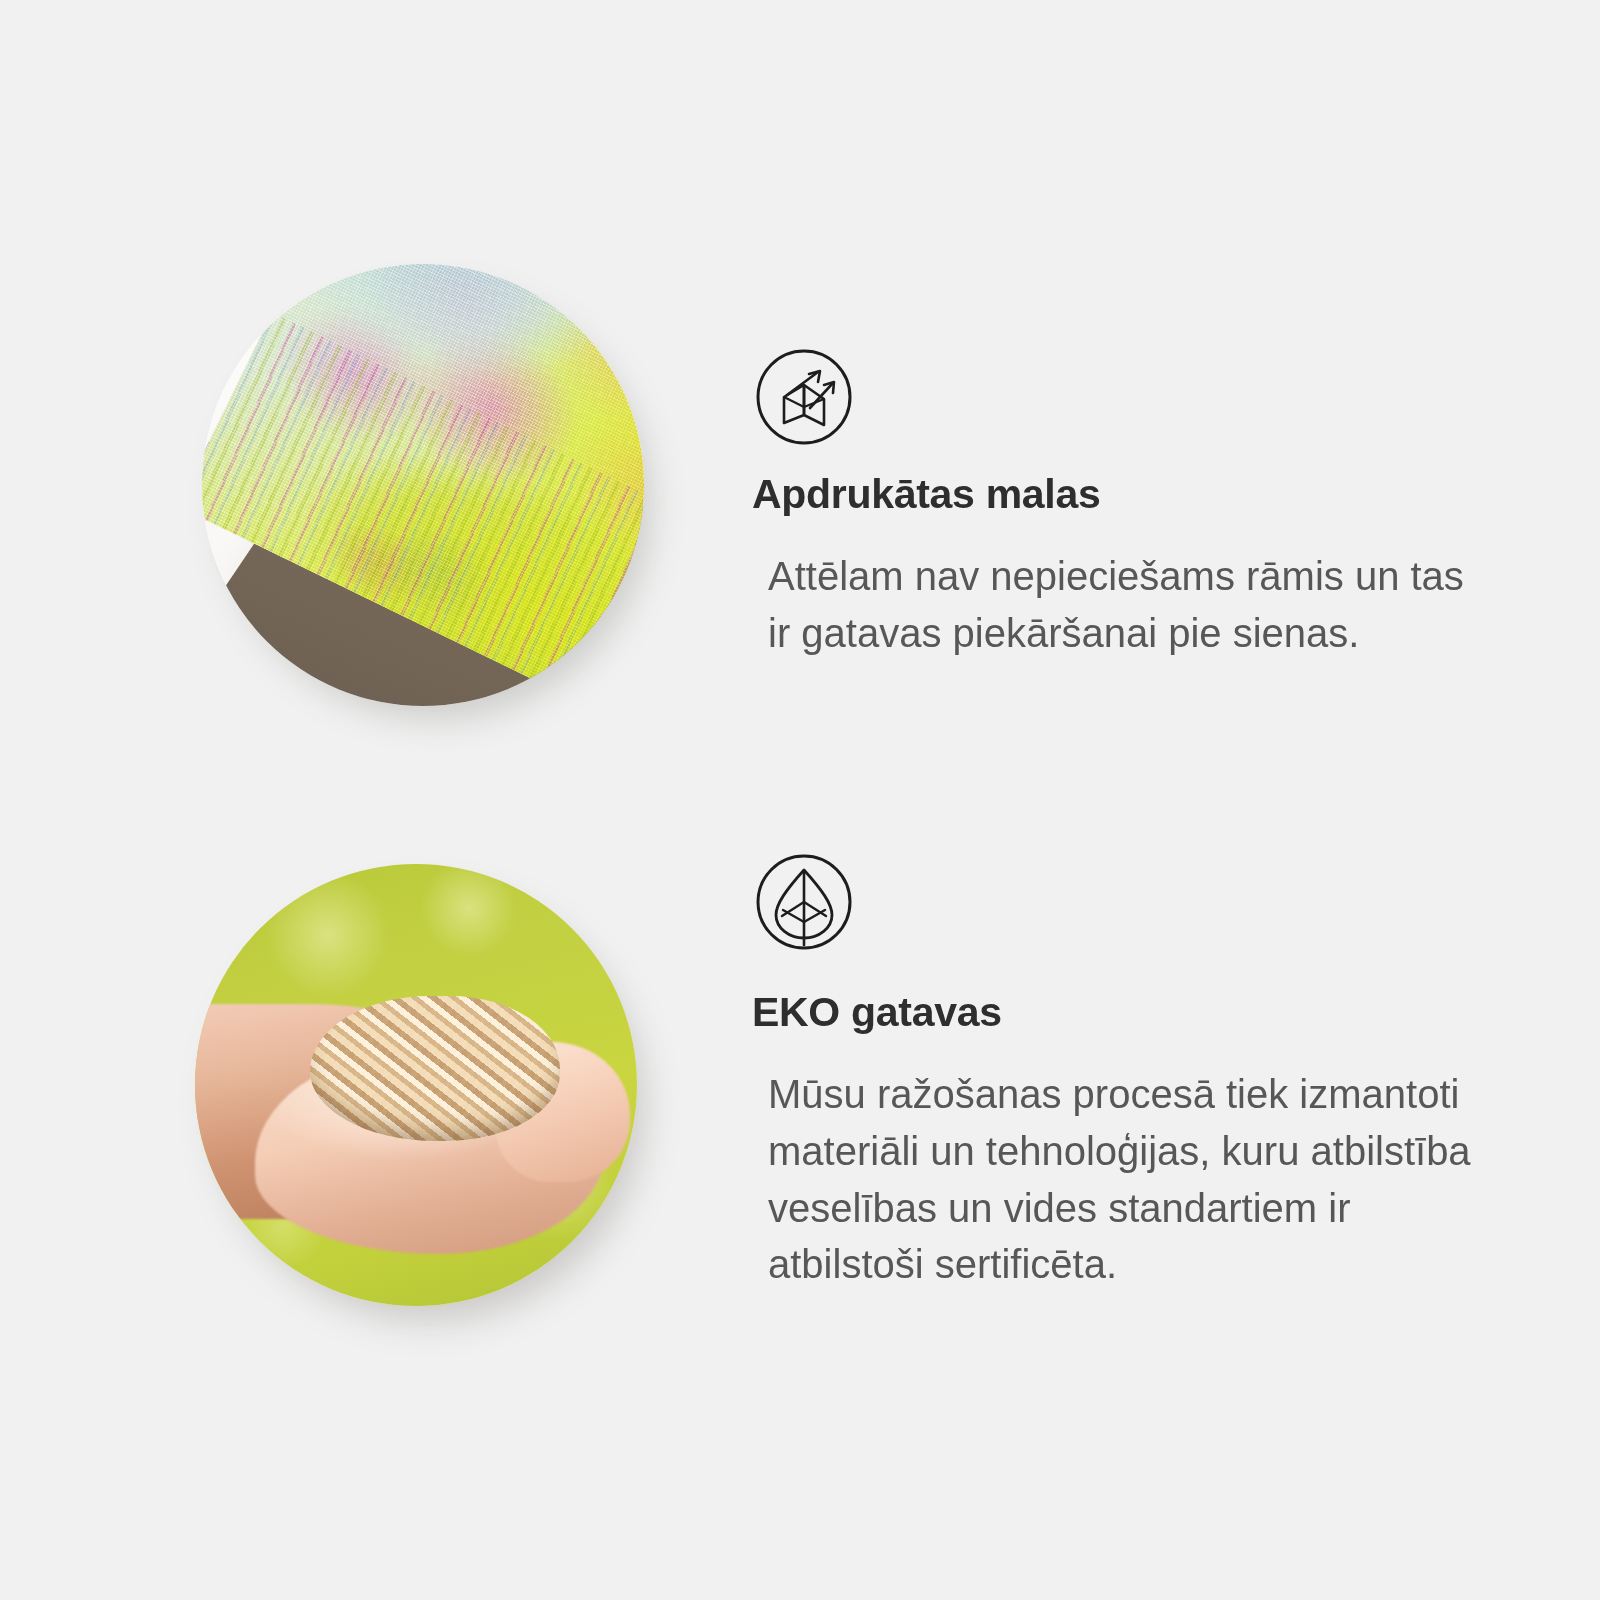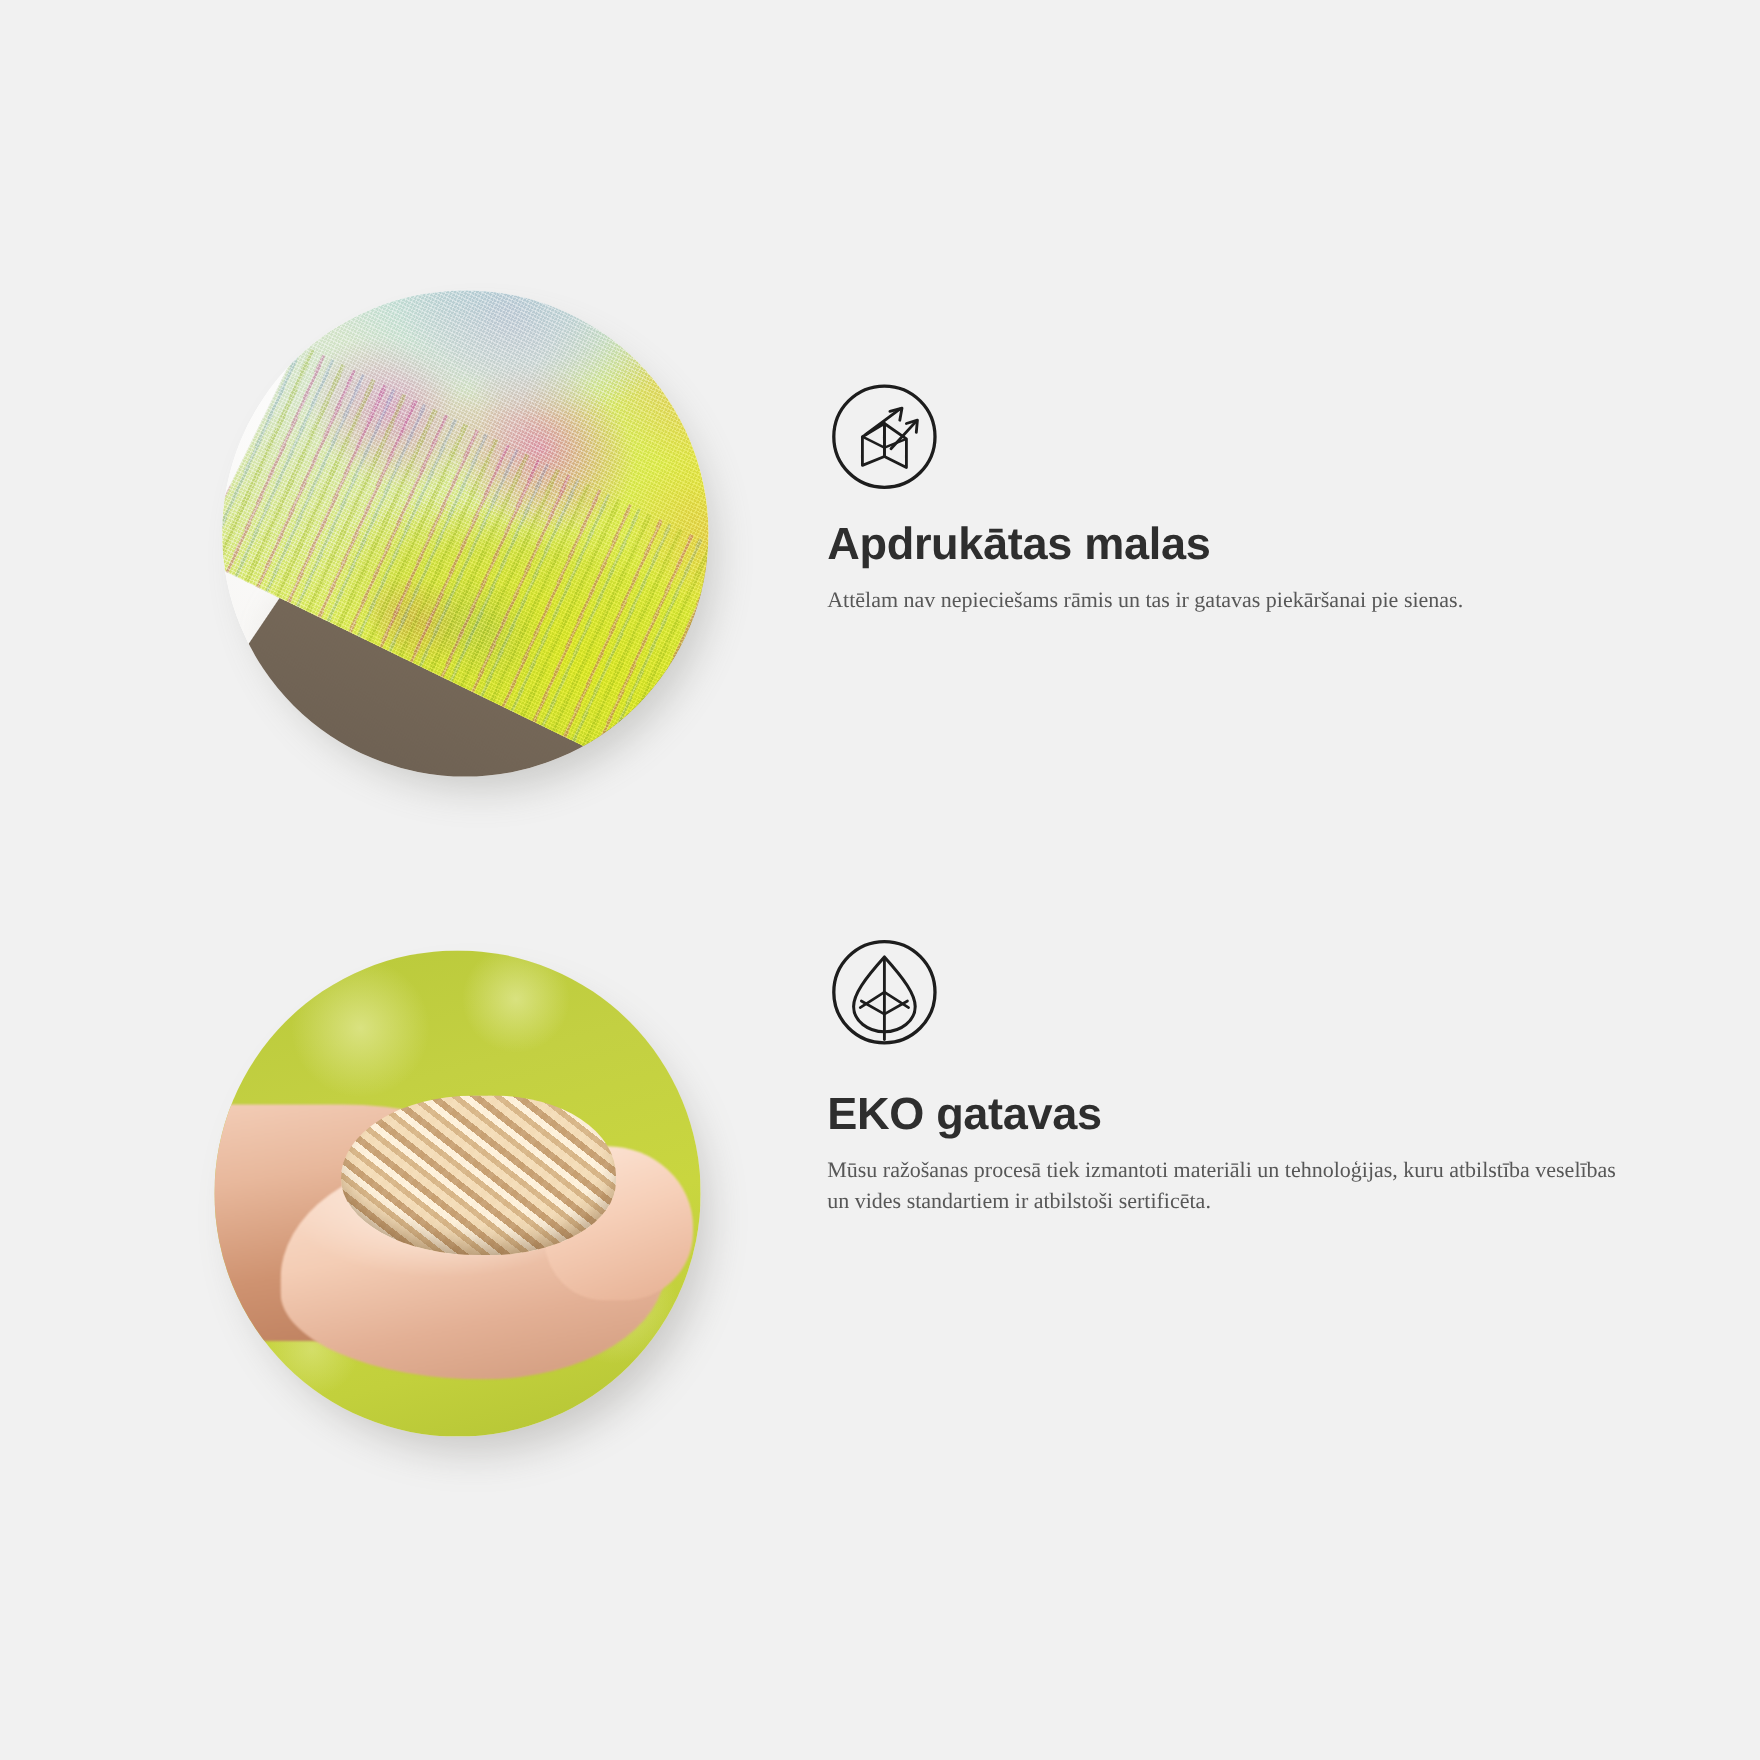--- a/index.html
+++ b/index.html
@@ -243,27 +243,26 @@
     font-weight: 700;
     letter-spacing: -0.3px;
     line-height: 1.1;
   }
   .feature-1 .feature-title { top: 222px; }
   .feature-2 .feature-title { top: 140px; }
 
   .feature-desc {
     position: absolute;
     left: 2px;
-    margin: 0;
+    margin: 16px;
     width: 720px;
     color: #575757;
-    font-size: 20px;
+    font-size: 40px;
     font-weight: 400;
     line-height: 1.42;
-    font-family: Liberation Serif, serif;
   }
   .feature-1 .feature-desc { top: 282px; }
   .feature-2 .feature-desc { top: 200px; }
 </style>
 </head>
 <body>
 
 <div class="page">
 
   <section class="feature feature-1">

